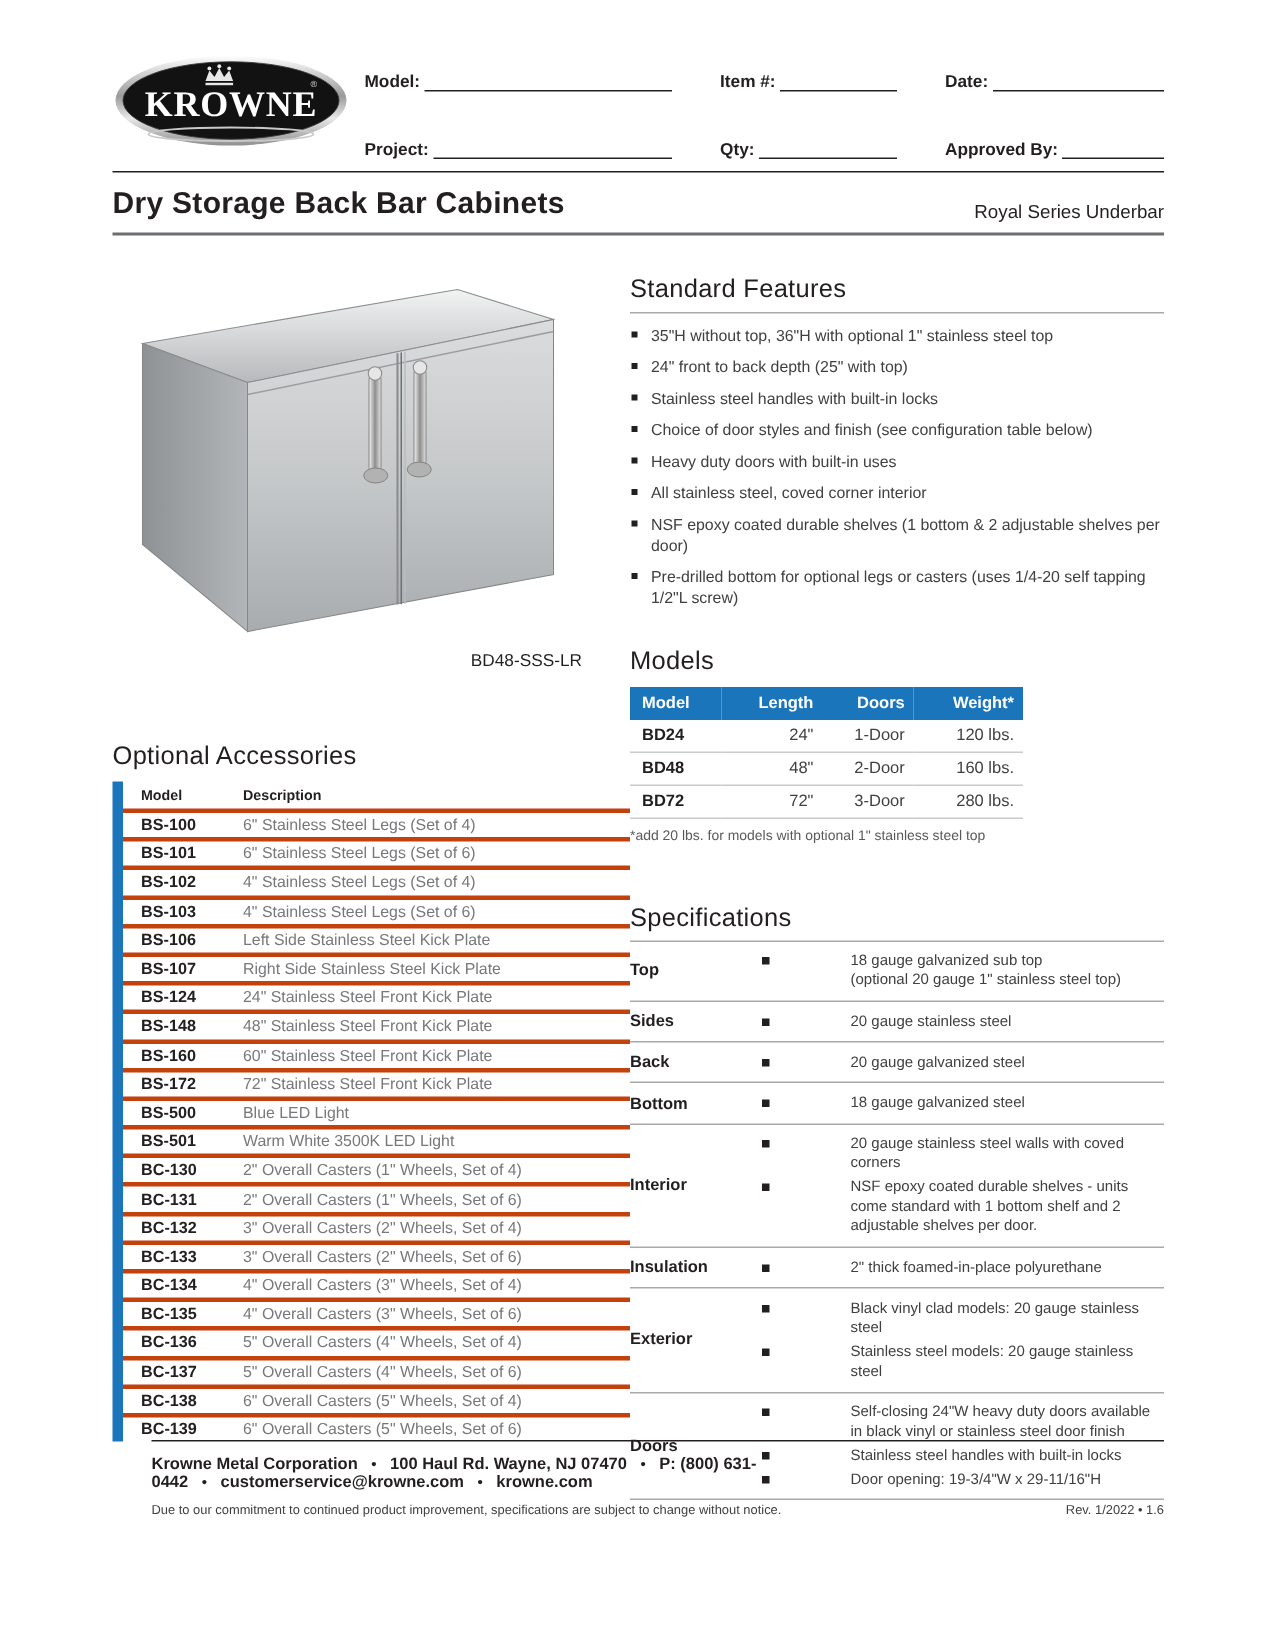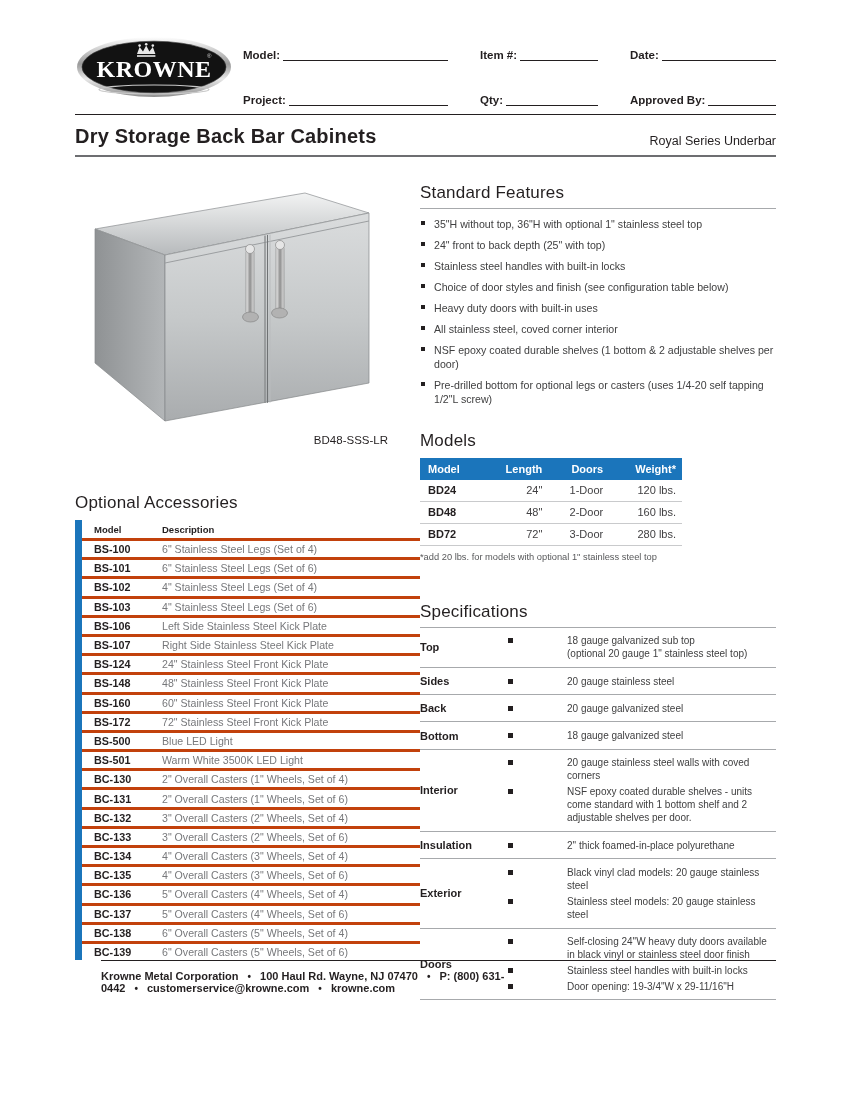--- a/index.html
+++ b/index.html
@@ -449,13 +449,17 @@
               </div>
             </div>
           </div>
       </div>
     </div>
   </div>
 </div>
 
 <div class="footer">
   <div class="f-contact" id="f-contact"><span>Krowne Metal Corporation</span><span class="sep">•</span><span>100 Haul Rd. Wayne, NJ 07470</span><span class="sep">•</span><span>P: (800) 631-0442</span><span class="sep">•</span><span>customerservice@krowne.com</span><span class="sep">•</span><span>krowne.com</span></div>
+  <div class="f-sub">
+    <div class="f-disc">Due to our commitment to continued product improvement, specifications are subject to change without notice.</div>
+    <div class="f-rev">Rev. 1/2022 • 1.6</div>
+  </div>
 </div>
 
 </body></html>

